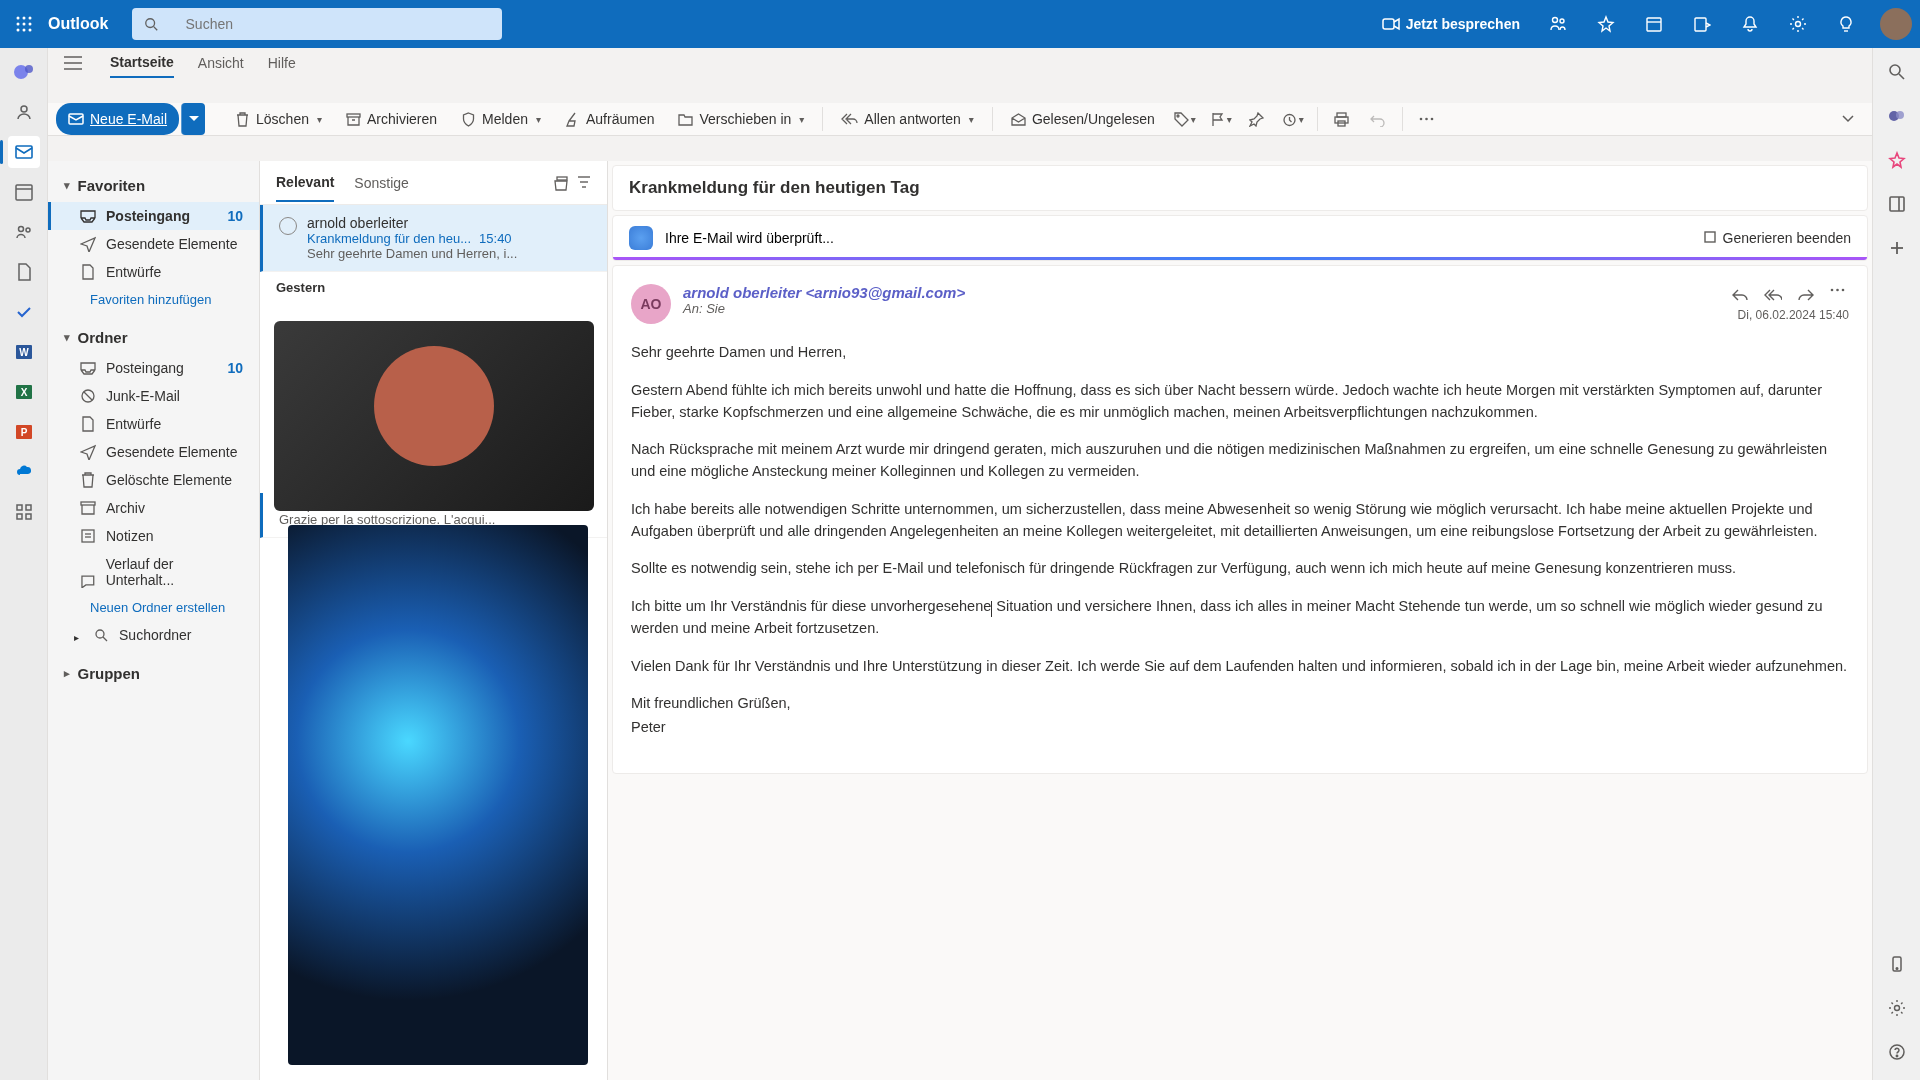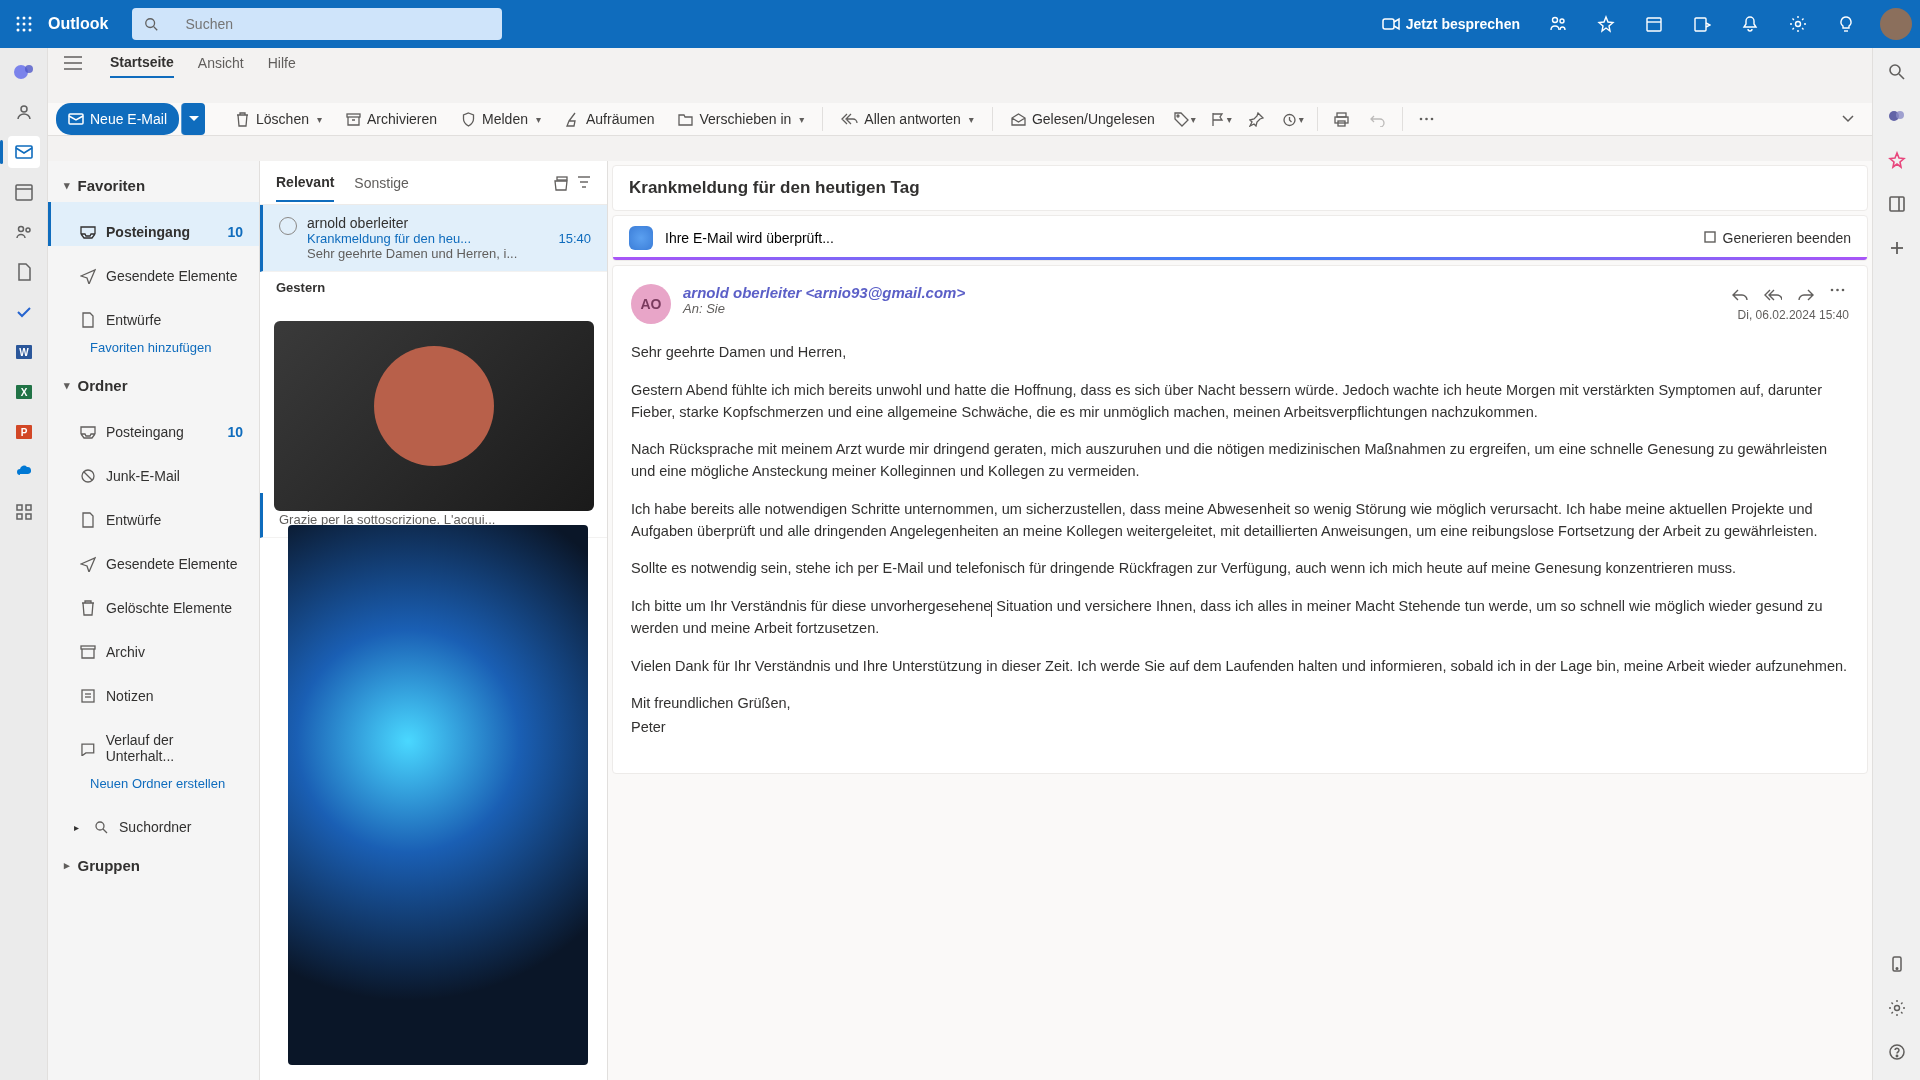--- a/index.html
+++ b/index.html
@@ -28,50 +28,50 @@
 .right-rail .rr-spacer { flex: 1; }
 
 
 .main { position: absolute; left: 48px; right: 48px; top: 48px; bottom: 0; display: flex; flex-direction: column; gap: 25px; }
 .tabs-row { height: 36px; display: flex; align-items: center; padding: 0 16px; gap: 24px; }
 .tabs-row .menu-toggle { margin-right: 4px; color: #605e5c; cursor: pointer; }
 .tabs-row .tab { font-size: 14px; color: #605e5c; cursor: pointer; padding: 6px 0; }
 .tabs-row .tab.active { color: #323130; font-weight: 600; border-bottom: 2px solid #0f6cbd; }
 
 .toolbar { height: 44px; display: flex; align-items: center; padding: 0 8px; gap: 4px; border-bottom: 1px solid #e1dfdd; background: #faf9f8; }
-.btn-new { background: #0f6cbd; color: white; border-radius: 15px; height: 32px; display: flex; align-items: center; padding: 0 12px; font-size: 14px; gap: 6px; cursor: pointer; }
+.btn-new { background: #0f6cbd; color: white; border-radius: 15px; height: 32px; display: flex; align-items: center; padding: 0 12px; font-size: 14px; gap: 6px; cursor: pointer; text-decoration: underline; }
 .btn-new-split { background: #0f6cbd; color: white; border-radius: 4px; height: 32px; width: 24px; display: flex; align-items: center; justify-content: center; margin-left: -2px; cursor: pointer; border-left: 1px solid rgba(255,255,255,0.3); }
 .tb-item { display: flex; align-items: center; gap: 6px; padding: 0 10px; height: 32px; font-size: 14px; color: #323130; cursor: pointer; border-radius: 4px; }
 .tb-sep { width: 1px; height: 24px; background: #e1dfdd; margin: 0 4px; }
 .tb-icon-only { width: 32px; height: 32px; display: flex; align-items: center; justify-content: center; cursor: pointer; color: #605e5c; border-radius: 4px; }
 .chevron { font-size: 10px; color: #605e5c; margin-left: 2px; }
 
 
 .content { flex: 1; display: flex; }
 .nav-pane { width: 212px; background: #f5f5f5; border-right: 1px solid #e1dfdd; padding: 8px 0; overflow-y: auto; }
 .nav-section-header { display: flex; align-items: center; padding: 8px 16px; font-weight: 600; font-size: 15px; color: #323130; cursor: pointer; }
 .nav-section-header .chev { font-size: 11px; margin-right: 8px; color: #605e5c; }
-.nav-item { display: flex; align-items: center; padding: 22px 16px 6px 32px; font-size: 14px; color: #323130; cursor: pointer; gap: 10px; }
+.nav-item { display: flex; align-items: flex-end; padding: 6px 16px 6px 32px; font-size: 14px; color: #323130; cursor: pointer; gap: 10px; }
 .nav-item.active { background: #e1effa; font-weight: 600; border-left: 3px solid #0f6cbd; padding-left: 29px; }
 .nav-item .count { margin-left: auto; color: #0f6cbd; font-weight: 600; }
 .nav-add { padding: 6px 16px 6px 42px; font-size: 13px; color: #0f6cbd; cursor: pointer; }
 
 
 .msg-list { width: 348px; border-right: 1px solid #e1dfdd; background: white; display: flex; flex-direction: column; position: relative; }
 .list-tabs { display: flex; align-items: center; height: 44px; padding: 0 16px; gap: 20px; border-bottom: 1px solid #edebe9; }
 .list-tabs .ltab { font-size: 14px; color: #605e5c; cursor: pointer; padding: 10px 0; }
 .list-tabs .ltab.active { color: #323130; font-weight: 600; border-bottom: 2px solid #0f6cbd; }
 .list-tabs .licons { margin-left: auto; display: flex; gap: 8px; color: #605e5c; }
 .list-body { flex: 1; overflow-y: auto; position: relative; }
 .msg-item { padding: 10px 16px; border-bottom: 1px solid #f3f2f1; cursor: pointer; display: flex; gap: 10px; border-left: 3px solid transparent; }
 .msg-item.selected { background: #e1effa; border-left-color: #0f6cbd; }
 .msg-item .chk { width: 18px; height: 18px; border: 1px solid #8a8886; border-radius: 50%; margin-top: 2px; flex-shrink: 0; }
 .msg-item .mcontent { flex: 1; min-width: 0; }
 .msg-item .sender { font-size: 14px; color: #323130; }
-.msg-item .subj-row { display: flex; justify-content: space-between; font-size: 13px; }
+.msg-item .subj-row { display: flex; font-size: 13px; }
 .msg-item .subj { color: #0f6cbd; white-space: nowrap; overflow: hidden; text-overflow: ellipsis; }
 .msg-item .time { color: #0f6cbd; margin-left: 8px; }
 .msg-item .preview { font-size: 13px; color: #605e5c; white-space: nowrap; overflow: hidden; text-overflow: ellipsis; }
 .date-header { padding: 8px 16px; font-size: 13px; font-weight: 600; color: #323130; }
 .overlay-img { position: absolute; left: 14px; top: 116px; width: 320px; height: 190px; background: linear-gradient(135deg, #3a3a3a, #1a1a1a); border-radius: 6px; z-index: 5; display:flex; align-items:center; justify-content:center; }
 .overlay-img .person { width: 120px; height: 120px; border-radius: 50%; background: #b8604a; margin-top:-20px; }
 .overlay-img2 { position: absolute; left: 28px; top: 320px; width: 300px; height: 540px; background: radial-gradient(circle at 40% 40%, #4ad8ff, #1a5fb4 30%, #0a1628 70%); border-radius: 4px; z-index: 5; }
 .partial-msg { padding: 4px 16px 10px; border-bottom: 1px solid #f3f2f1; border-left: 3px solid #0f6cbd; }
 .partial-msg .subj-row { display: flex; justify-content: space-between; font-size: 13px; }
 .partial-msg .subj { color: #605e5c; white-space: nowrap; overflow: hidden; text-overflow: ellipsis; }

